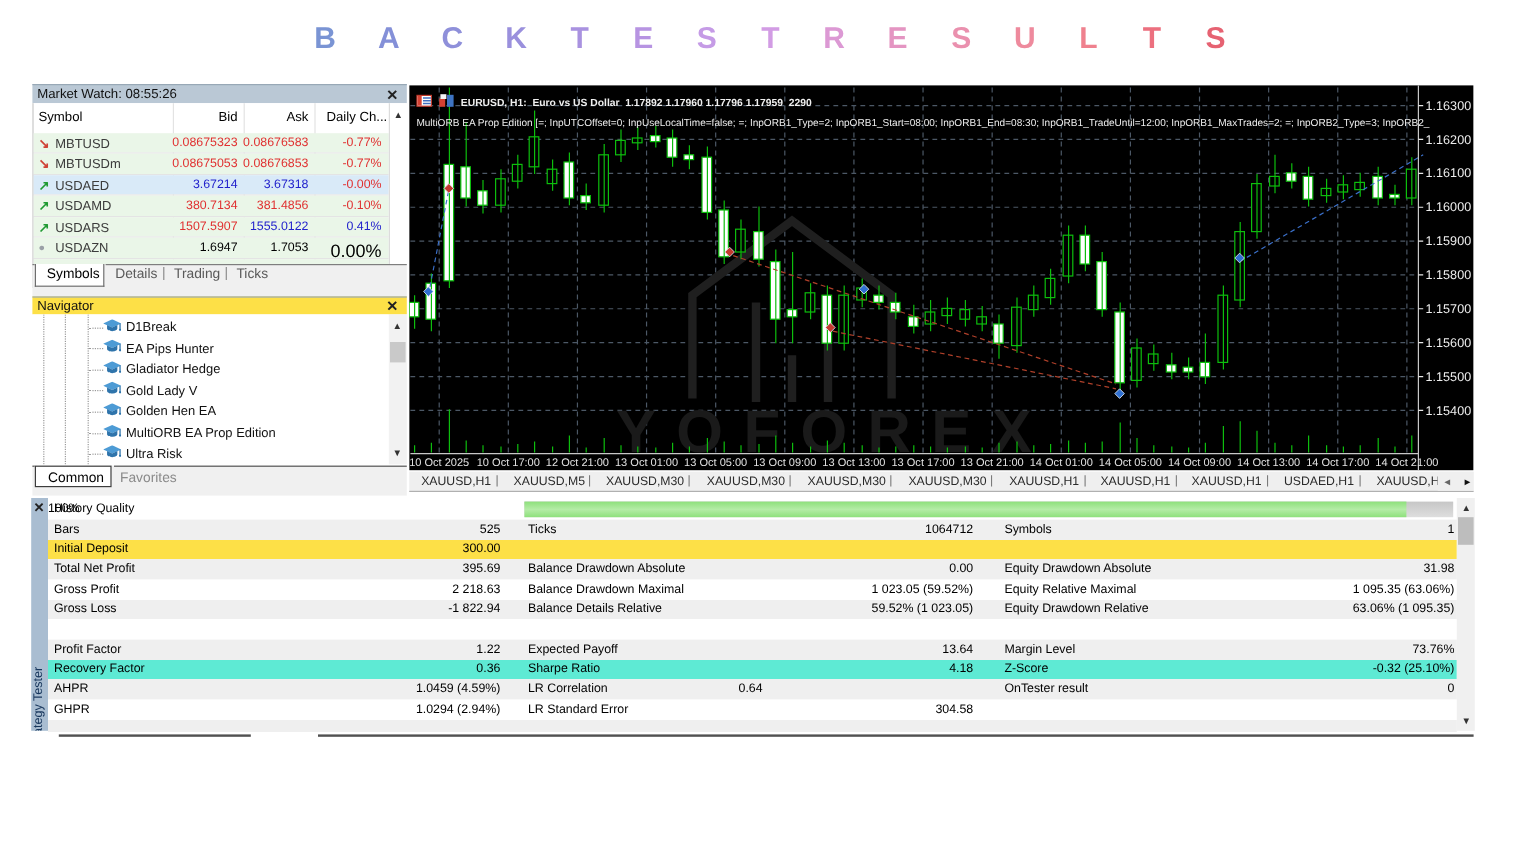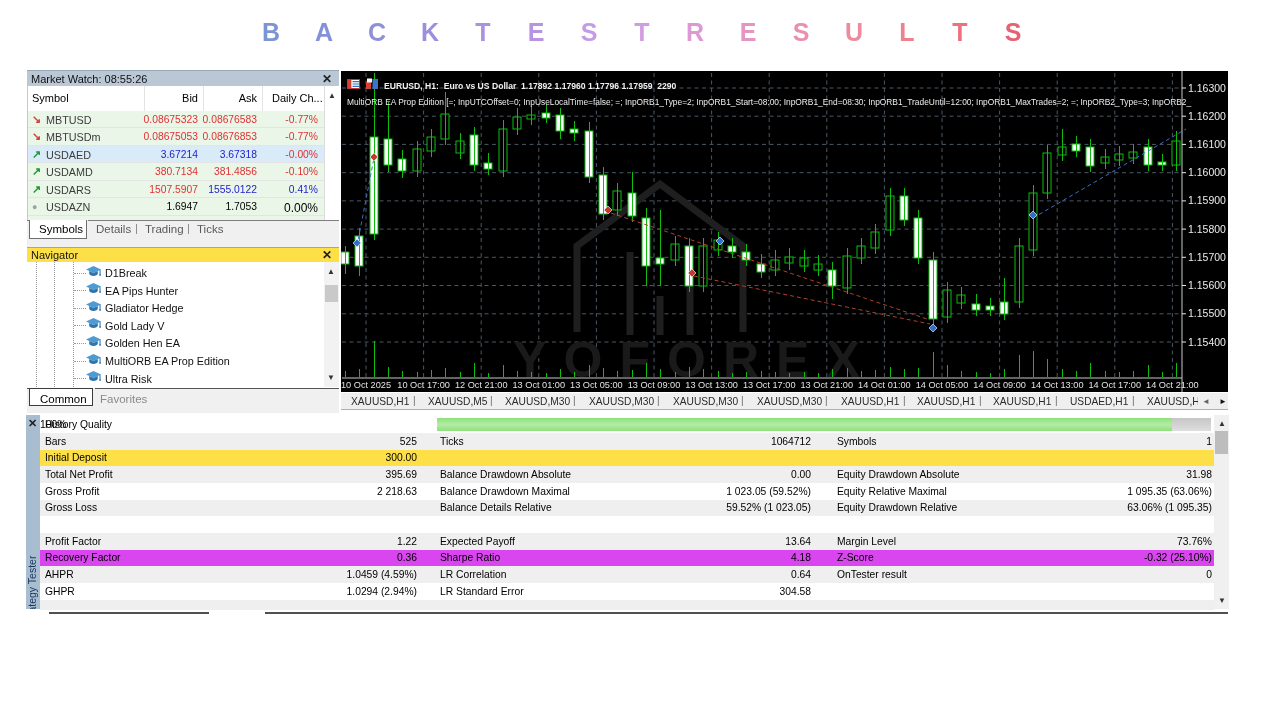--- a/index.html
+++ b/index.html
@@ -72,21 +72,21 @@
 <span style="position:absolute;right:126px;top:3px;font-size:10.3px;color:#e03131">1507.5907</span>
 <span style="position:absolute;right:67px;top:3px;font-size:10.3px;color:#2222cc">1555.0122</span>
 <span style="position:absolute;right:6px;top:3px;font-size:10.3px;color:#2222cc">0.41%</span>
 </div>
 <div style="position:absolute;left:1px;top:127.0px;width:296px;height:1px;background:#e4e4e4"></div>
 <div style="position:absolute;left:1px;top:128.0px;width:296px;height:16.5px;background:#eaf6e8">
 <span style="position:absolute;left:4px;top:2px;font-size:11px"><span style="color:#9aa0a6;font-size:9px">●</span></span>
 <span style="position:absolute;left:18px;top:3px;font-size:10.8px;color:#3c3c3c">USDAZN</span>
 <span style="position:absolute;right:126px;top:3px;font-size:10.3px;color:#000">1.6947</span>
 <span style="position:absolute;right:67px;top:3px;font-size:10.3px;color:#000">1.7053</span>
-<span style="position:absolute;right:6px;top:3px;font-size:12px;color:#000">0.00%</span>
+<span style="position:absolute;right:6px;top:3px;font-size:15px;color:#000">0.00%</span>
 </div>
 <div style="position:absolute;left:1px;top:144.5px;width:296px;height:1px;background:#e4e4e4"></div>
 <div style="position:absolute;left:1px;top:145.5px;width:296px;height:4.5px;background:#eaf6e8"></div>
 <div style="position:absolute;left:297px;top:16px;width:15px;height:154px;background:#fff;border-left:1px solid #dcdcdc">
 <span style="position:absolute;left:3px;top:5px;font-size:8px;color:#333">▲</span>
 <span style="position:absolute;left:3px;bottom:5px;font-size:8px;color:#333">▼</span>
 </div>
 </div>
 <div style="position:absolute;left:27px;top:220px;width:312px;height:27px;background:#f0f0f0">
 <div style="position:absolute;left:0;top:0;width:2px;height:1px;background:#7e7e7e"></div>
@@ -375,47 +375,48 @@
 <div style="position:absolute;left:40px;top:483.1px;width:1174px;height:32px;background:#fff">
     <span style="position:absolute;left:5px;top:2.5px;font-size:10.3px;color:#000">Gross Profit</span>
     <span style="position:absolute;left:0px;top:2.5px;width:377px;text-align:right;font-size:10.3px;color:#000">2 218.63</span>
     <span style="position:absolute;left:400px;top:2.5px;font-size:10.3px;color:#000">Balance Drawdown Maximal</span>
     <span style="position:absolute;left:400px;top:2.5px;width:371px;text-align:right;font-size:10.3px;color:#000">1 023.05 (59.52%)</span>
     <span style="position:absolute;left:797px;top:2.5px;font-size:10.3px;color:#000">Equity Relative Maximal</span>
     <span style="position:absolute;left:797px;top:2.5px;width:375px;text-align:right;font-size:10.3px;color:#000">1 095.35 (63.06%)</span>
   </div>
 <div style="position:absolute;left:40px;top:499.7px;width:1174px;height:16.65px;background:#efefef">
     <span style="position:absolute;left:5px;top:2.5px;font-size:10.3px;color:#000">Gross Loss</span>
+    <span style="position:absolute;left:0px;top:2.5px;width:377px;text-align:right;font-size:10.3px;color:#000">-1 822.94</span>
     <span style="position:absolute;left:400px;top:2.5px;font-size:10.3px;color:#000">Balance Details Relative</span>
     <span style="position:absolute;left:400px;top:2.5px;width:371px;text-align:right;font-size:10.3px;color:#000">59.52% (1 023.05)</span>
     <span style="position:absolute;left:797px;top:2.5px;font-size:10.3px;color:#000">Equity Drawdown Relative</span>
     <span style="position:absolute;left:797px;top:2.5px;width:375px;text-align:right;font-size:10.3px;color:#000">63.06% (1 095.35)</span>
   </div>
 <div style="position:absolute;left:40px;top:516.4px;width:1174px;height:16.65px;background:#fff"></div>
 <div style="position:absolute;left:40px;top:533.0px;width:1174px;height:16.65px;background:#efefef">
     <span style="position:absolute;left:5px;top:2.5px;font-size:10.3px;color:#000">Profit Factor</span>
     <span style="position:absolute;left:0px;top:2.5px;width:377px;text-align:right;font-size:10.3px;color:#000">1.22</span>
     <span style="position:absolute;left:400px;top:2.5px;font-size:10.3px;color:#000">Expected Payoff</span>
     <span style="position:absolute;left:400px;top:2.5px;width:371px;text-align:right;font-size:10.3px;color:#000">13.64</span>
     <span style="position:absolute;left:797px;top:2.5px;font-size:10.3px;color:#000">Margin Level</span>
     <span style="position:absolute;left:797px;top:2.5px;width:375px;text-align:right;font-size:10.3px;color:#000">73.76%</span>
   </div>
-<div style="position:absolute;left:40px;top:549.7px;width:1174px;height:16.65px;background:#d946ef">
+<div style="position:absolute;left:40px;top:549.7px;width:1174px;height:16.65px;background:#5eead4">
     <span style="position:absolute;left:5px;top:2.5px;font-size:10.3px;color:#000">Recovery Factor</span>
     <span style="position:absolute;left:0px;top:2.5px;width:377px;text-align:right;font-size:10.3px;color:#000">0.36</span>
     <span style="position:absolute;left:400px;top:2.5px;font-size:10.3px;color:#000">Sharpe Ratio</span>
     <span style="position:absolute;left:400px;top:2.5px;width:371px;text-align:right;font-size:10.3px;color:#000">4.18</span>
     <span style="position:absolute;left:797px;top:2.5px;font-size:10.3px;color:#000">Z-Score</span>
     <span style="position:absolute;left:797px;top:2.5px;width:375px;text-align:right;font-size:10.3px;color:#000">-0.32 (25.10%)</span>
   </div>
 <div style="position:absolute;left:40px;top:566.3px;width:1174px;height:16.65px;background:#efefef">
     <span style="position:absolute;left:5px;top:2.5px;font-size:10.3px;color:#000">AHPR</span>
     <span style="position:absolute;left:0px;top:2.5px;width:377px;text-align:right;font-size:10.3px;color:#000">1.0459 (4.59%)</span>
     <span style="position:absolute;left:400px;top:2.5px;font-size:10.3px;color:#000">LR Correlation</span>
-    <span style="position:absolute;left:400px;top:2.5px;width:371px;text-align:right;font-size:10.3px;color:#000">0.64</span>
+    <span style="position:absolute;left:400px;top:2.5px;width:371px;text-align:center;font-size:10.3px;color:#000">0.64</span>
     <span style="position:absolute;left:797px;top:2.5px;font-size:10.3px;color:#000">OnTester result</span>
     <span style="position:absolute;left:797px;top:2.5px;width:375px;text-align:right;font-size:10.3px;color:#000">0</span>
   </div>
 <div style="position:absolute;left:40px;top:583.0px;width:1174px;height:16.65px;background:#fff">
     <span style="position:absolute;left:5px;top:2.5px;font-size:10.3px;color:#000">GHPR</span>
     <span style="position:absolute;left:0px;top:2.5px;width:377px;text-align:right;font-size:10.3px;color:#000">1.0294 (2.94%)</span>
     <span style="position:absolute;left:400px;top:2.5px;font-size:10.3px;color:#000">LR Standard Error</span>
     <span style="position:absolute;left:400px;top:2.5px;width:371px;text-align:right;font-size:10.3px;color:#000">304.58</span>
   </div>
 <div style="position:absolute;left:40px;top:599.6px;width:1174px;height:10.50px;background:#efefef"></div>

